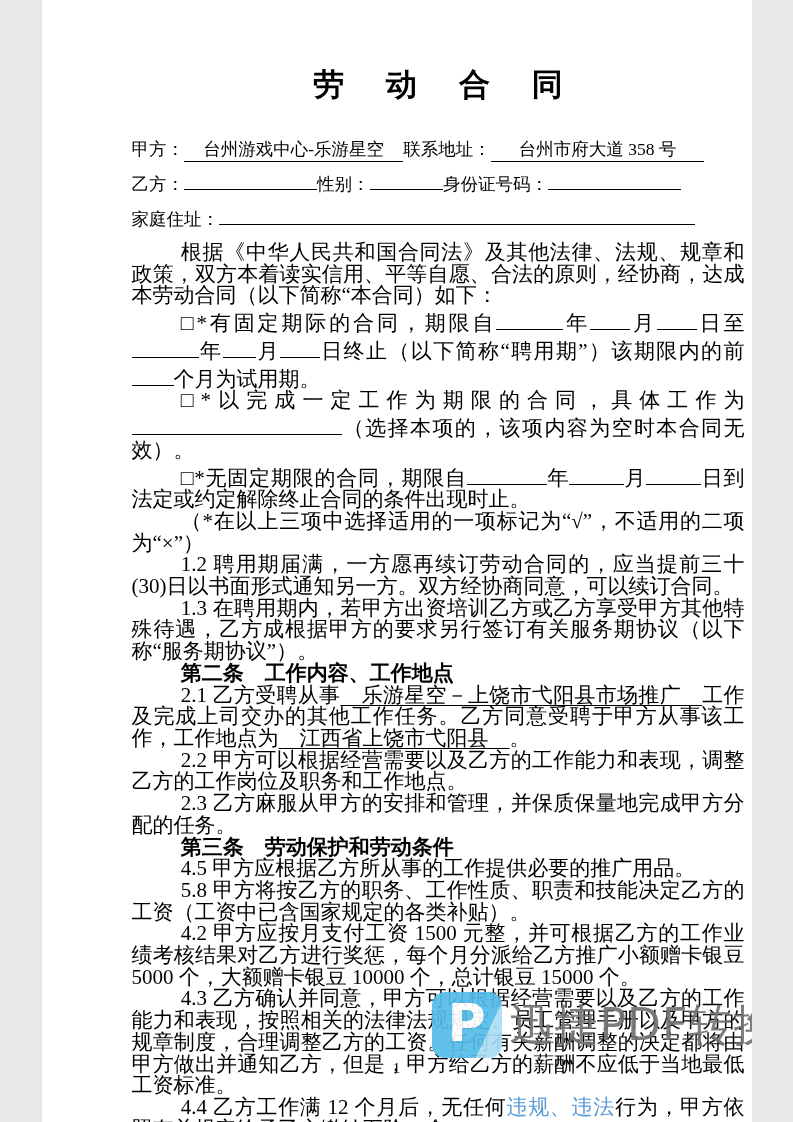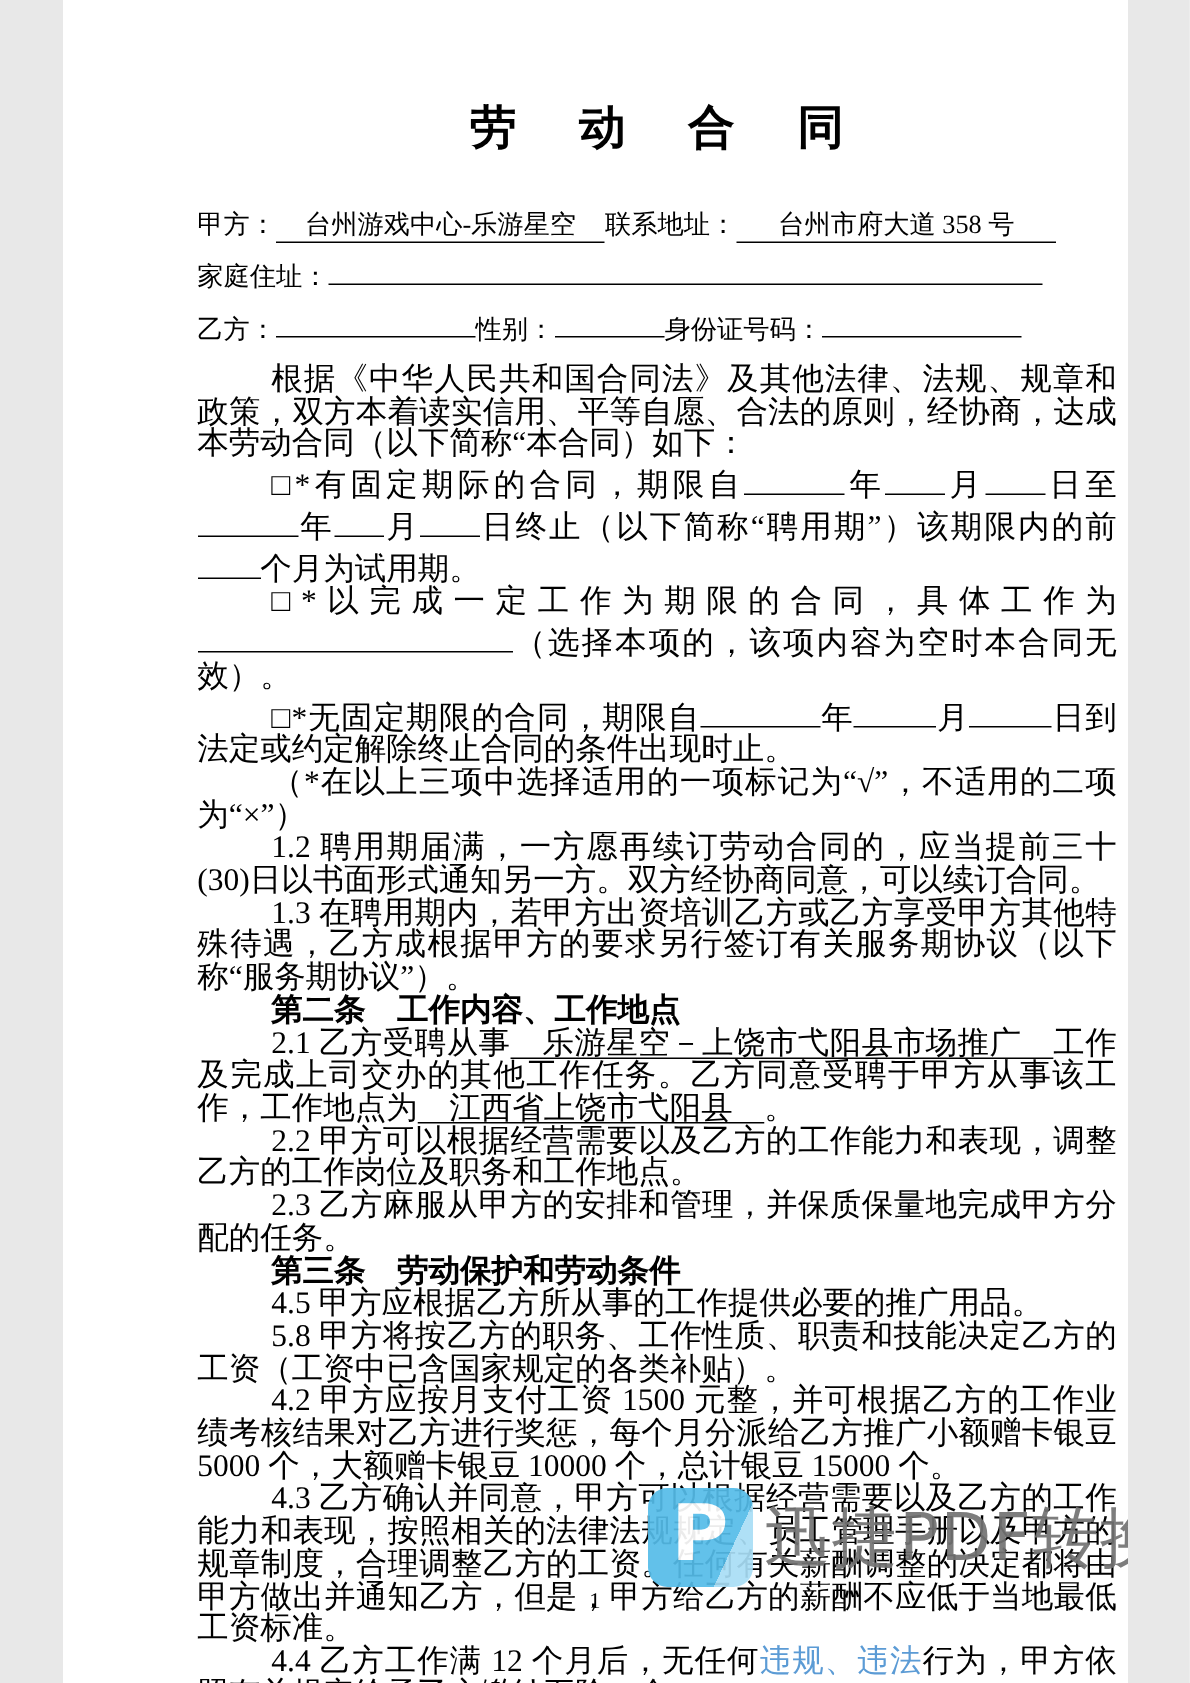--- a/index.html
+++ b/index.html
@@ -78,22 +78,22 @@
   }
 </style>
 </head>
 <body>
 
 <div class="page">
   <div class="doc">
     <div class="doc-title">劳　 动　 合　 同</div>
     <div class="header-block" id="header-block">
         <div class="header-line"><span>甲方：</span><span class="fill">台州游戏中心-乐游星空</span><span>联系地址：</span><span class="fill" style="padding: 0px 1.6em;">台州市府大道 358 号</span></div>
+        <div class="header-line"><span>乙方：</span><span class="blank" style="width: 7.6em;"></span><span>性别：</span><span class="blank" style="width: 4.2em;"></span><span>身份证号码：</span><span class="blank" style="width: 7.6em;"></span></div>
         <div class="header-line"><span>家庭住址：</span><span class="blank" style="width: 27.2em;"></span></div>
-        <div class="header-line"><span>乙方：</span><span class="blank" style="width: 7.6em;"></span><span>性别：</span><span class="blank" style="width: 4.2em;"></span><span>身份证号码：</span><span class="blank" style="width: 7.6em;"></span></div>
       </div>
     <div class="body-block" id="body-block">
         <p class="para"><span>根据《中华人民共和国合同法》及其他法律、法规、规章和政策，双方本着读实信用、平等自愿、合法的原则，经协商，达成本劳动合同（以下简称“本合同）如下：</span></p>
         <p class="para"><span>□*有固定期际的合同，期限自</span><span class="blank" style="width: 3.2em;"></span><span>年</span><span class="blank" style="width: 1.9em;"></span><span>月</span><span class="blank" style="width: 1.9em;"></span><span>日至</span><span class="blank" style="width: 3.2em;"></span><span>年</span><span class="blank" style="width: 1.6em;"></span><span>月</span><span class="blank" style="width: 1.9em;"></span><span>日终止（以下简称“聘用期”）该期限内的前</span><span class="blank" style="width: 2em;"></span><span>个月为试用期。</span></p>
         <p class="para"><span>□*以完成一定工作为期限的合同，具体工作为</span><span class="blank" style="width: 10em;"></span><span>（选择本项的，该项内容为空时本合同无效）。</span></p>
         <p class="para"><span>□*无固定期限的合同，期限自</span><span class="blank" style="width: 3.8em;"></span><span>年</span><span class="blank" style="width: 2.6em;"></span><span>月</span><span class="blank" style="width: 2.6em;"></span><span>日到法定或约定解除终止合同的条件出现时止。</span></p>
         <p class="para"><span>（*在以上三项中选择适用的一项标记为“√”，不适用的二项为“×”）</span></p>
         <p class="para"><span>1.2 聘用期届满，一方愿再续订劳动合同的，应当提前三十(30)日以书面形式通知另一方。双方经协商同意，可以续订合同。</span></p>
         <p class="para"><span>1.3 在聘用期内，若甲方出资培训乙方或乙方享受甲方其他特殊待遇，乙方成根据甲方的要求另行签订有关服务期协议（以下称“服务期协议”）。</span></p>
         <p class="heading"><span>第二条　工作内容、工作地点</span></p>

